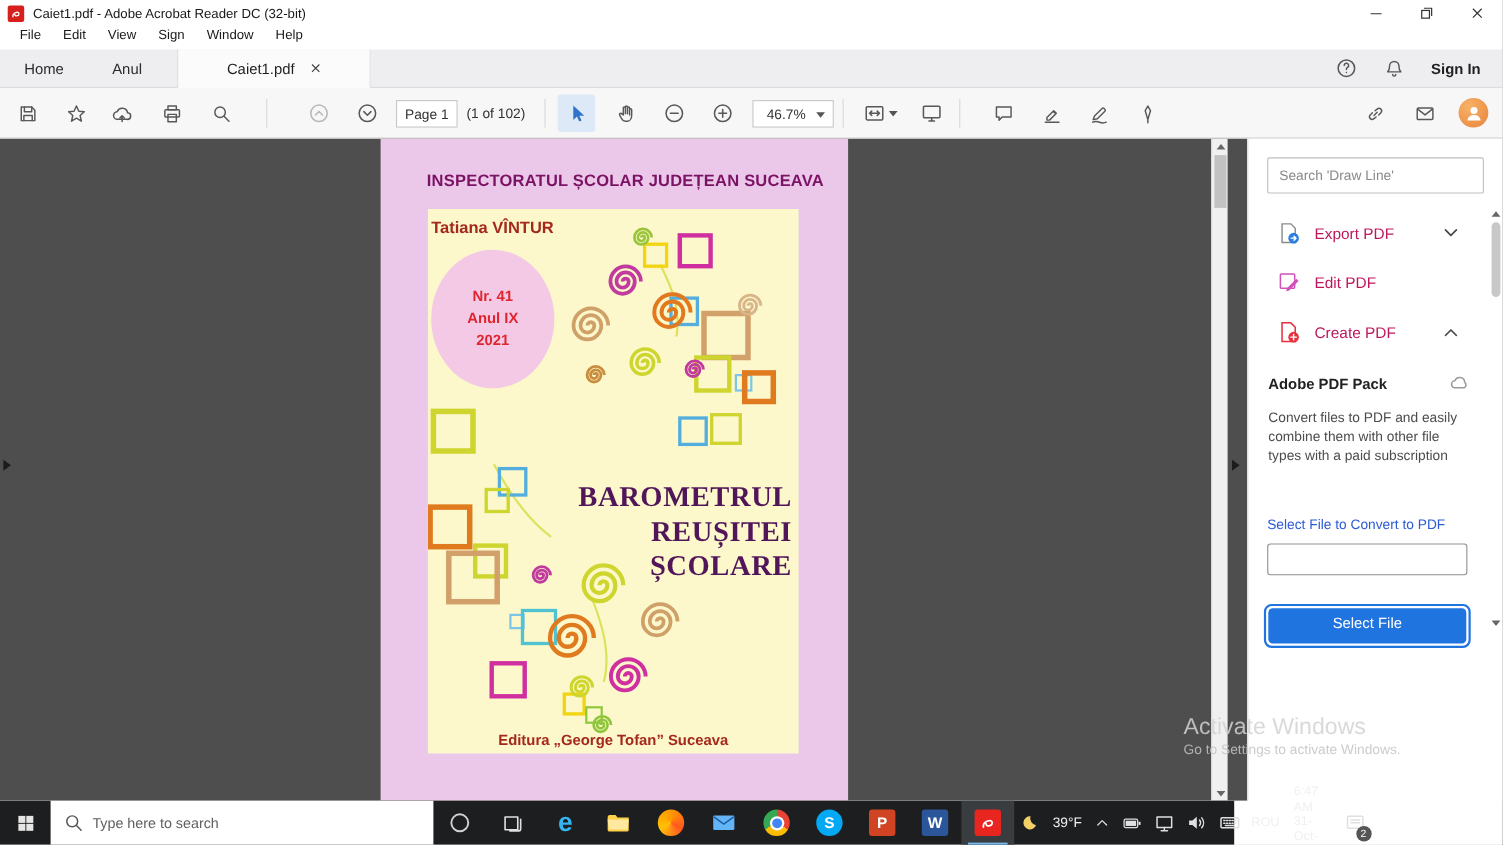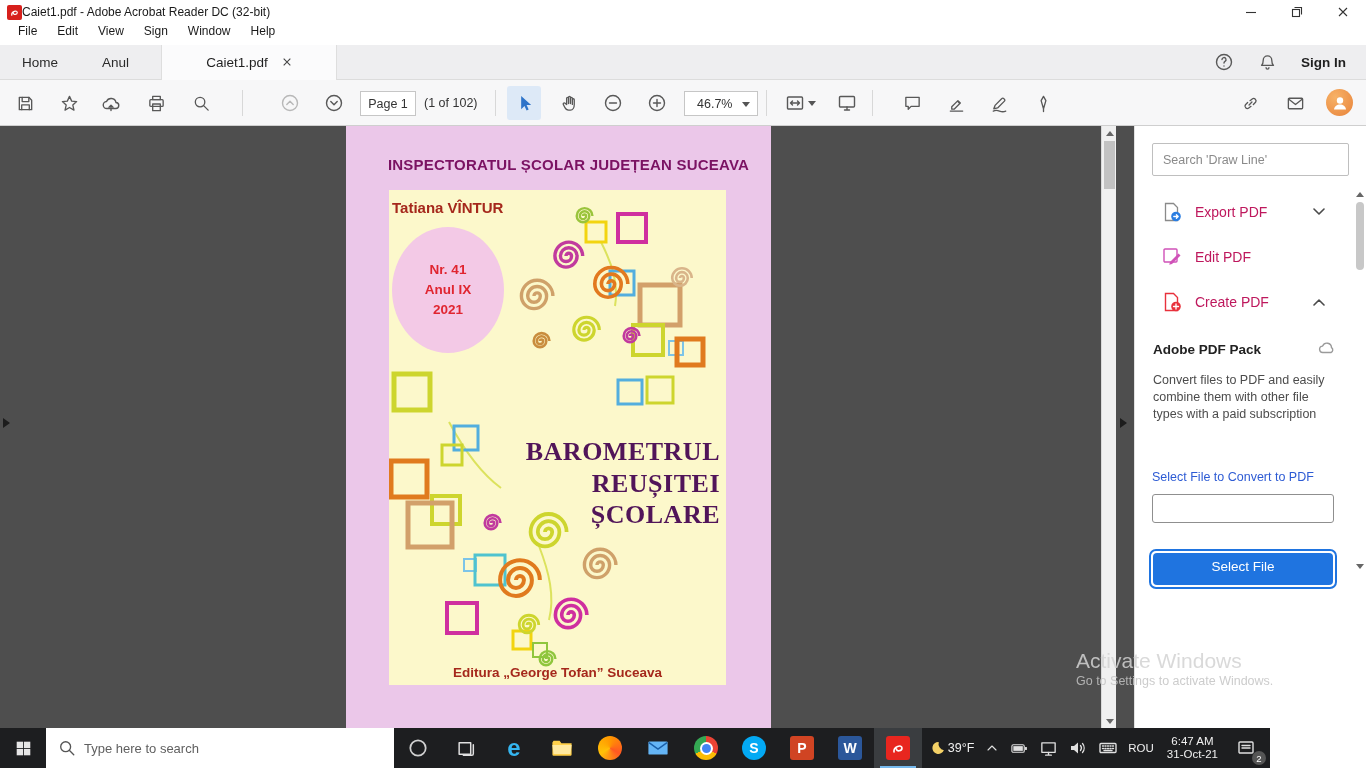--- a/index.html
+++ b/index.html
@@ -6,21 +6,21 @@
 html,body{width:1366px;height:768px;overflow:hidden}
 body{font-family:"Liberation Sans","DejaVu Sans",sans-serif;background:#fff;position:relative;font-size:13px;color:#222}
 svg{display:block}
 .oicon *{fill:none;stroke:#585858;stroke-width:1.4;stroke-linecap:round;stroke-linejoin:round}
 .wicon *{fill:none;stroke:#e0e0e0;stroke-width:1.4;stroke-linecap:round;stroke-linejoin:round}
 .screen{position:absolute;inset:0;width:1366px;height:768px;background:#fff}
 
 
 .titlebar{position:absolute;left:0;top:0;width:1366px;height:24px;background:#fff;display:flex;align-items:center}
 .app-ico{width:15px;height:15px;margin-left:7px;border-radius:2px;background:#d7201c;display:flex;align-items:center;justify-content:center}
-.title-text{font-size:12px;color:#1a1a1a}
+.title-text{margin-left:8px;font-size:12px;color:#1a1a1a}
 .win-controls{margin-left:auto;display:flex;height:24px}
 .wbtn{width:46px;height:24px;display:flex;align-items:center;justify-content:center}
 .wbtn svg *{stroke:#333;stroke-width:1.1;fill:none}
 
 
 .menubar{position:absolute;left:0;top:24px;width:1366px;height:21px;background:#fff;display:flex;padding-left:8px}
 .menu-item{font-size:12px;color:#1a1a1a;padding:0 10px}
 
 
 .tabbar{position:absolute;left:0;top:45px;width:1366px;height:35px;background:#eeeef0;border-bottom:1px solid #dcdcdc;display:flex;align-items:center}
@@ -89,39 +89,39 @@
 .promo{position:absolute;left:1134px;top:453px;width:232px;height:149px;background:#fff;box-shadow:-3px -3px 10px rgba(0,0,0,.2);z-index:5}
 .promo-heading{position:absolute;left:16px;top:28px;width:200px;text-align:center;font-size:13px;font-weight:bold;color:#111;line-height:15.5px}
 .trial-btn{position:absolute;left:46px;top:81px;width:140px;height:37px;border-radius:19px;background:#1f74e0;color:#fff;font-size:12.5px;display:flex;align-items:center;justify-content:center;z-index:7}
 
 
 .watermark{position:absolute;left:1076px;top:522px;z-index:6;white-space:nowrap;pointer-events:none}
 .watermark .l1{font-size:21px;line-height:26px;color:rgba(210,210,210,.85)}
 .watermark .l2{font-size:12.5px;color:rgba(195,195,195,.85)}
 
 
-.taskbar{position:absolute;left:0;top:728px;width:1270px;height:40px;background:#1d1e20;display:flex;align-items:center;z-index:10}
+.taskbar{position:absolute;left:0;top:728px;width:1122px;height:40px;background:#1d1e20;display:flex;align-items:center;z-index:10}
 .task-btn{width:48px;height:40px;display:flex;align-items:center;justify-content:center;position:relative;flex:0 0 auto}
 .task-btn.start{width:46px}
 .task-btn.active{background:#3a3d40}
 .task-btn.active::after{content:"";position:absolute;left:6px;right:6px;bottom:0;height:2px;background:#76b9ed}
 .tb-search{width:348px;height:40px;background:#fff;position:relative;flex:0 0 auto}
 .tb-search input{position:absolute;inset:0;border:none;outline:none;background:transparent;padding-left:38px;font-size:13px;color:#333;font-family:inherit}
 .tb-search input::placeholder{color:#606060}
 .tb-search .mag{position:absolute;left:12px;top:11px}
 .tile{width:24px;height:24px;border-radius:3px;display:flex;align-items:center;justify-content:center;color:#fff;font-weight:bold;font-size:14px}
 .chrome{width:24px;height:24px;border-radius:50%;background:conic-gradient(#ea4335 0 120deg,#fbbc05 0 240deg,#34a853 0 360deg);display:flex;align-items:center;justify-content:center}
 .chrome .in1{width:13px;height:13px;border-radius:50%;background:#fff;display:flex;align-items:center;justify-content:center}
 .chrome .in2{width:9px;height:9px;border-radius:50%;background:#4285f4}
 .ffx{width:24px;height:24px;border-radius:50%;background:conic-gradient(#ff9800,#ff5722,#ffc107,#ff9800)}
 .tray{margin-left:auto;display:flex;align-items:center;padding-right:4px}
 .tray .titem{height:40px;display:flex;align-items:center;justify-content:center;padding:0 5px;position:relative;color:#f0f0f0}
 .tray .txt{font-size:11.5px;color:#f0f0f0}
 .clock{display:flex;flex-direction:column;align-items:center;justify-content:center;font-size:11.5px;line-height:13.5px;color:#f0f0f0;padding:0 8px}
-.weather{display:flex;align-items:center;gap:2px;padding:0 8px}
+.weather{display:flex;align-items:center;gap:13px;padding:0 8px}
 .notif-badge{position:absolute;right:0px;bottom:3px;width:14px;height:14px;border-radius:50%;background:#555;color:#fff;font-size:9.5px;display:flex;align-items:center;justify-content:center}
 </style>
 </head>
 <body>
 
 <div class="screen">
 
   <div class="titlebar">
     <span class="app-ico">
       <svg width="11" height="11" viewBox="0 0 20 20">

